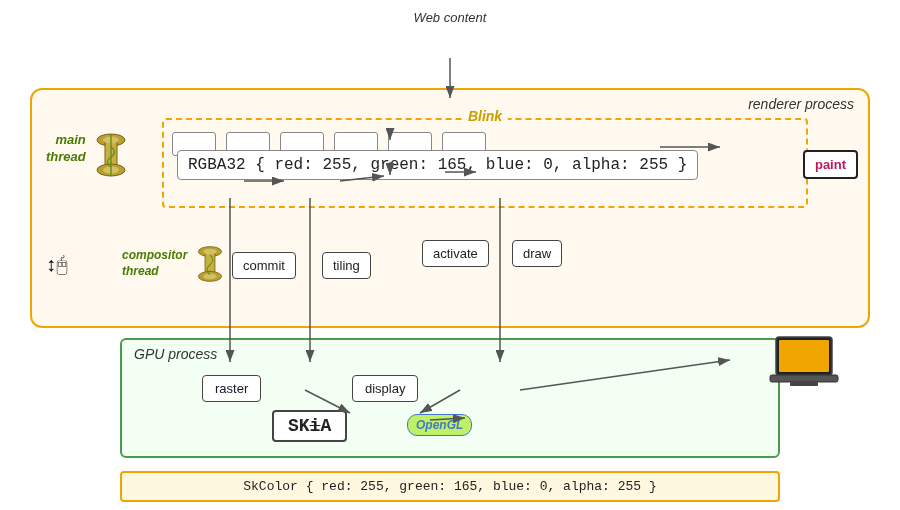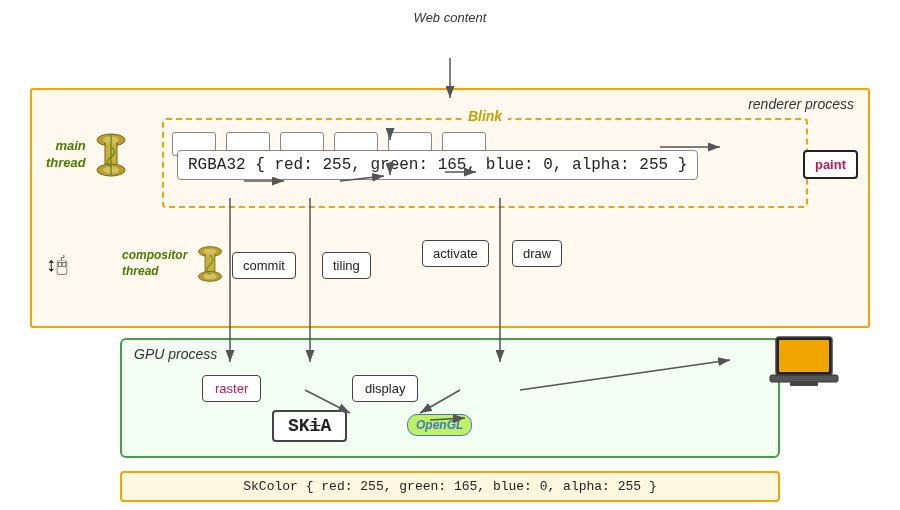--- a/index.html
+++ b/index.html
@@ -46,21 +46,21 @@
     }
 
     
     .renderer-box {
       position: absolute;
       top: 88px;
       left: 30px;
       right: 30px;
       height: 240px;
       border: 2px solid #f0a500;
-      border-radius: 3px;
+      border-radius: 12px;
       background: #fff9f0;
     }
     .renderer-label {
       position: absolute;
       top: 6px;
       right: 14px;
       font-style: italic;
       font-size: 14px;
       color: #333;
     }
@@ -171,21 +171,21 @@
     
     .raster-box {
       position: absolute;
       top: 35px;
       left: 80px;
       background: #fff;
       border: 1.5px solid #444;
       border-radius: 4px;
       padding: 5px 12px;
       font-size: 13px;
-      color: #be185d;
+      color: #0f172a;
     }
 
     
     .display-box {
       position: absolute;
       top: 35px;
       left: 230px;
       background: #fff;
       border: 1.5px solid #444;
       border-radius: 4px;
@@ -272,21 +272,21 @@
       <div class="blink-label">Blink</div>
 
       <div class="pipeline-box" style="top:12px; left:8px; width:44px; height:24px;"></div>
       <div class="pipeline-box" style="top:12px; left:62px; width:44px; height:24px;"></div>
       <div class="pipeline-box" style="top:12px; left:116px; width:44px; height:24px;"></div>
       <div class="pipeline-box" style="top:12px; left:170px; width:44px; height:24px;"></div>
       <div class="pipeline-box" style="top:12px; left:224px; width:44px; height:24px;"></div>
       <div class="pipeline-box" style="top:12px; left:278px; width:44px; height:24px;"></div>
     </div>
 
-    <div style="position:absolute; top:42px; left:14px; display:flex; align-items:center; gap:2px;">
+    <div style="position:absolute; top:42px; left:14px; display:flex; gap:2px;">
       <div style="font-style:italic; font-weight:bold; font-size:13px; color:#4a7c00; line-height:1.3; text-align:right;">main<br>thread</div>
 
       <svg class="spool-icon" viewBox="0 0 46 46">
         <ellipse cx="23" cy="8" rx="14" ry="6" fill="#b8a030" stroke="#7a6010" stroke-width="1"></ellipse>
         <rect x="17" y="8" width="12" height="30" fill="#c8b040" stroke="#7a6010" stroke-width="1"></rect>
         <ellipse cx="23" cy="38" rx="14" ry="6" fill="#b8a030" stroke="#7a6010" stroke-width="1"></ellipse>
         <ellipse cx="23" cy="8" rx="8" ry="3.5" fill="#d4c060"></ellipse>
         <ellipse cx="23" cy="38" rx="8" ry="3.5" fill="#d4c060"></ellipse>
         <line x1="23" y1="2" x2="23" y2="44" stroke="#6a9020" stroke-width="1.5"></line>
         <path d="M23,15 Q30,20 23,25 Q16,30 23,35" stroke="#6a9020" stroke-width="1.5" fill="none"></path>

